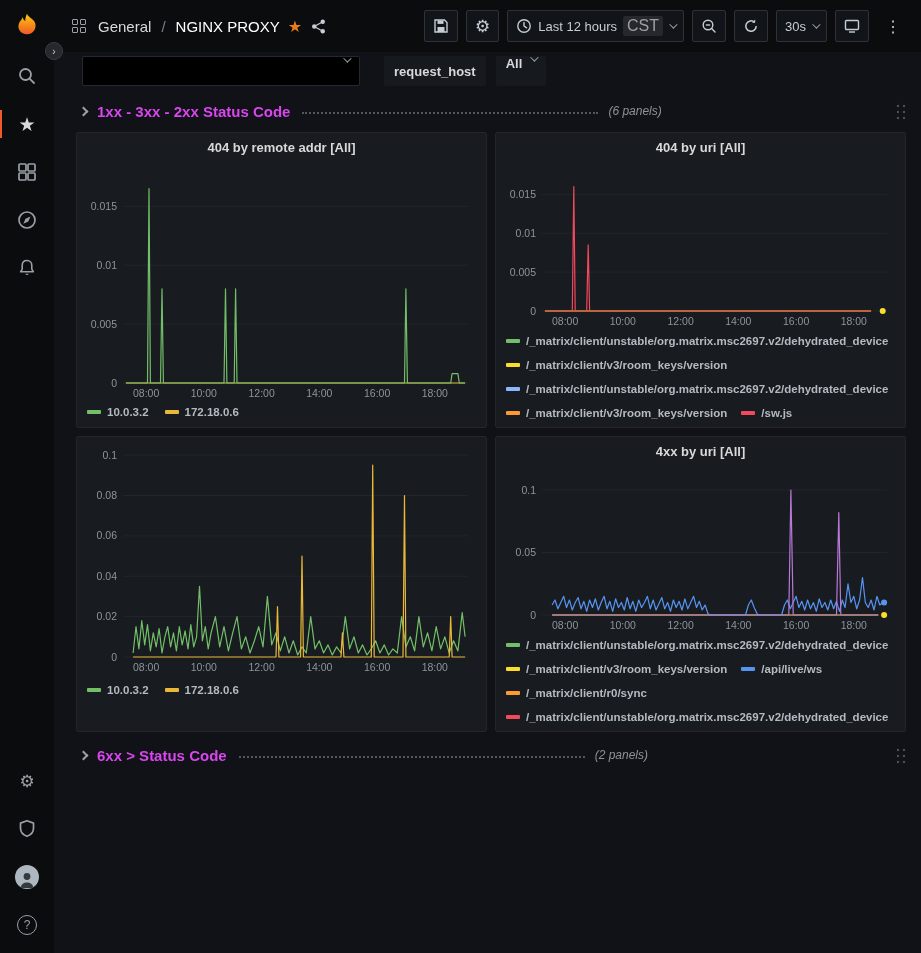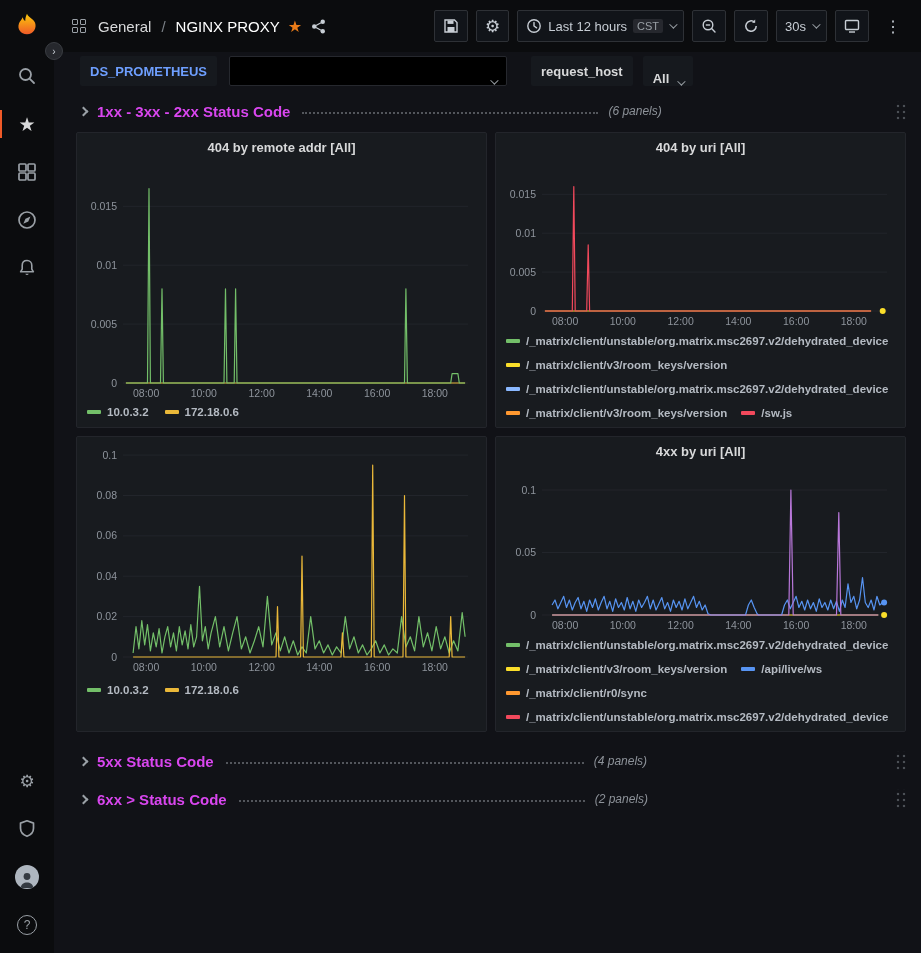--- a/index.html
+++ b/index.html
@@ -28,31 +28,31 @@
   .crumb { display:flex; align-items:center; gap:8px; font-size:15px; color:#d8d9da; }
   .crumb .sep { color:#7b8087; margin:0 2px; }
   .crumb .title { color:#ffffff; }
   .apps-mini { display:grid; grid-template-columns:6px 6px; grid-gap:2px; margin-right:4px; }
   .apps-mini i { width:6px; height:6px; border:1.4px solid #9aa0a6; border-radius:1px; display:block; }
   .fav-star { color:#eb7b18; font-size:16px; cursor:pointer; }
   .tb-actions { margin-left:auto; display:flex; align-items:center; gap:8px; }
   .tb-btn { background:#111419; border:1px solid #2e3136; border-radius:2px; color:#c7cdd4; height:32px; min-width:32px; display:flex; align-items:center; justify-content:center; gap:6px; padding:0 8px; font-size:13px; cursor:pointer; font-family:inherit; }
   .tb-btn.noborder { border:none; background:transparent; }
   .tb-btn svg { width:16px; height:16px; }
-  .tz-chip { background:#26282e; border-radius:2px; font-size:11px; color:#9aa0a6; padding:1px 4px; }
+  .tz-chip { background:#26282e; border-radius:2px; font-size:16px; color:#9aa0a6; padding:1px 4px; }
   .caret { display:inline-block; width:6px; height:6px; border-right:1.6px solid #9aa0a6; border-bottom:1.6px solid #9aa0a6; transform:rotate(45deg) translateY(-2px); }
   .gear-glyph { font-size:17px; color:#c7cdd4; }
   .kebab-glyph { font-size:16px; color:#c7cdd4; }
 
   
   .submenu { height:38px; display:flex; align-items:center; gap:10px; padding:0 16px 0 26px; flex-shrink:0; }
   .var-label { height:30px; display:flex; align-items:center; padding:0 10px; background:#16191e; border-radius:2px; font-size:13px; font-weight:600; }
   .var-label.blue { color:#6e9fff; }
   .var-label.white { color:#d8d9da; }
-  .var-select { height:30px; display:flex; align-items:flex-end; justify-content:space-between; padding:0 10px; border-radius:2px; cursor:pointer; }
+  .var-select { height:30px; display:flex; align-items:flex-start; justify-content:space-between; padding:0 10px; border-radius:2px; cursor:pointer; }
   .var-select.black { width:278px; background:#000; border:1px solid #26282e; margin-left:2px; }
   .var-select.small { background:#16191e; color:#d8d9da; font-size:13px; font-weight:600; gap:8px; }
 
   
   .dash { flex:1; padding:0 15px 0 22px; }
   .row-head { display:flex; align-items:center; height:30px; margin-top:6px; cursor:pointer; padding-left:4px; }
   .row-head .chev { display:inline-block; width:7px; height:7px; border-right:2px solid #9aa0a6; border-bottom:2px solid #9aa0a6; margin-right:10px; }
   .chev.right { transform:rotate(-45deg); }
   .chev.down { transform:rotate(45deg) translateY(-2px); }
   .row-title { font-size:15px; font-weight:700; color:#d946ef; white-space:nowrap; }
@@ -210,21 +210,20 @@
             <line x1="5" y1="14" x2="11" y2="14" stroke="#c7cdd4" stroke-width="1.4"></line>
           </svg>
         </button>
         <button class="tb-btn noborder">
           <span class="kebab-glyph">⋮</span>
         </button>
       </div>
     </header>
 
     <div class="submenu">
-      <span class="var-label blue">DS_PROMETHEUS</span>
       <span class="var-select black">
         <span></span>
         <span class="caret"></span>
       </span>
       <span class="var-label white" style="margin-left:14px;">request_host</span>
       <span class="var-select small">
         <span>All</span>
         <span class="caret"></span>
       </span>
     </div>
@@ -395,28 +394,20 @@
               </span>
               <span class="legend-item">
                 <i style="background: rgb(242, 73, 92);"></i>
                 <span>/_matrix/client/unstable/org.matrix.msc2697.v2/dehydrated_device</span>
               </span>
             </div>
         </section>
 
       </div>
 
-      <div class="row-head" style="margin-top:14px;">
-        <span class="chev right"></span>
-        <span class="row-title">5xx Status Code</span>
-        <span class="leader" style="width:358px;"></span>
-        <span class="row-count">(4 panels)</span>
-        <span class="flex"></span>
-        <span class="row-grip"></span>
-      </div>
 
       <div class="row-head" style="margin-top:8px;">
         <span class="chev right"></span>
         <span class="row-title">6xx &gt; Status Code</span>
         <span class="leader" style="width:346px;"></span>
         <span class="row-count">(2 panels)</span>
         <span class="flex"></span>
         <span class="row-grip"></span>
       </div>
 

